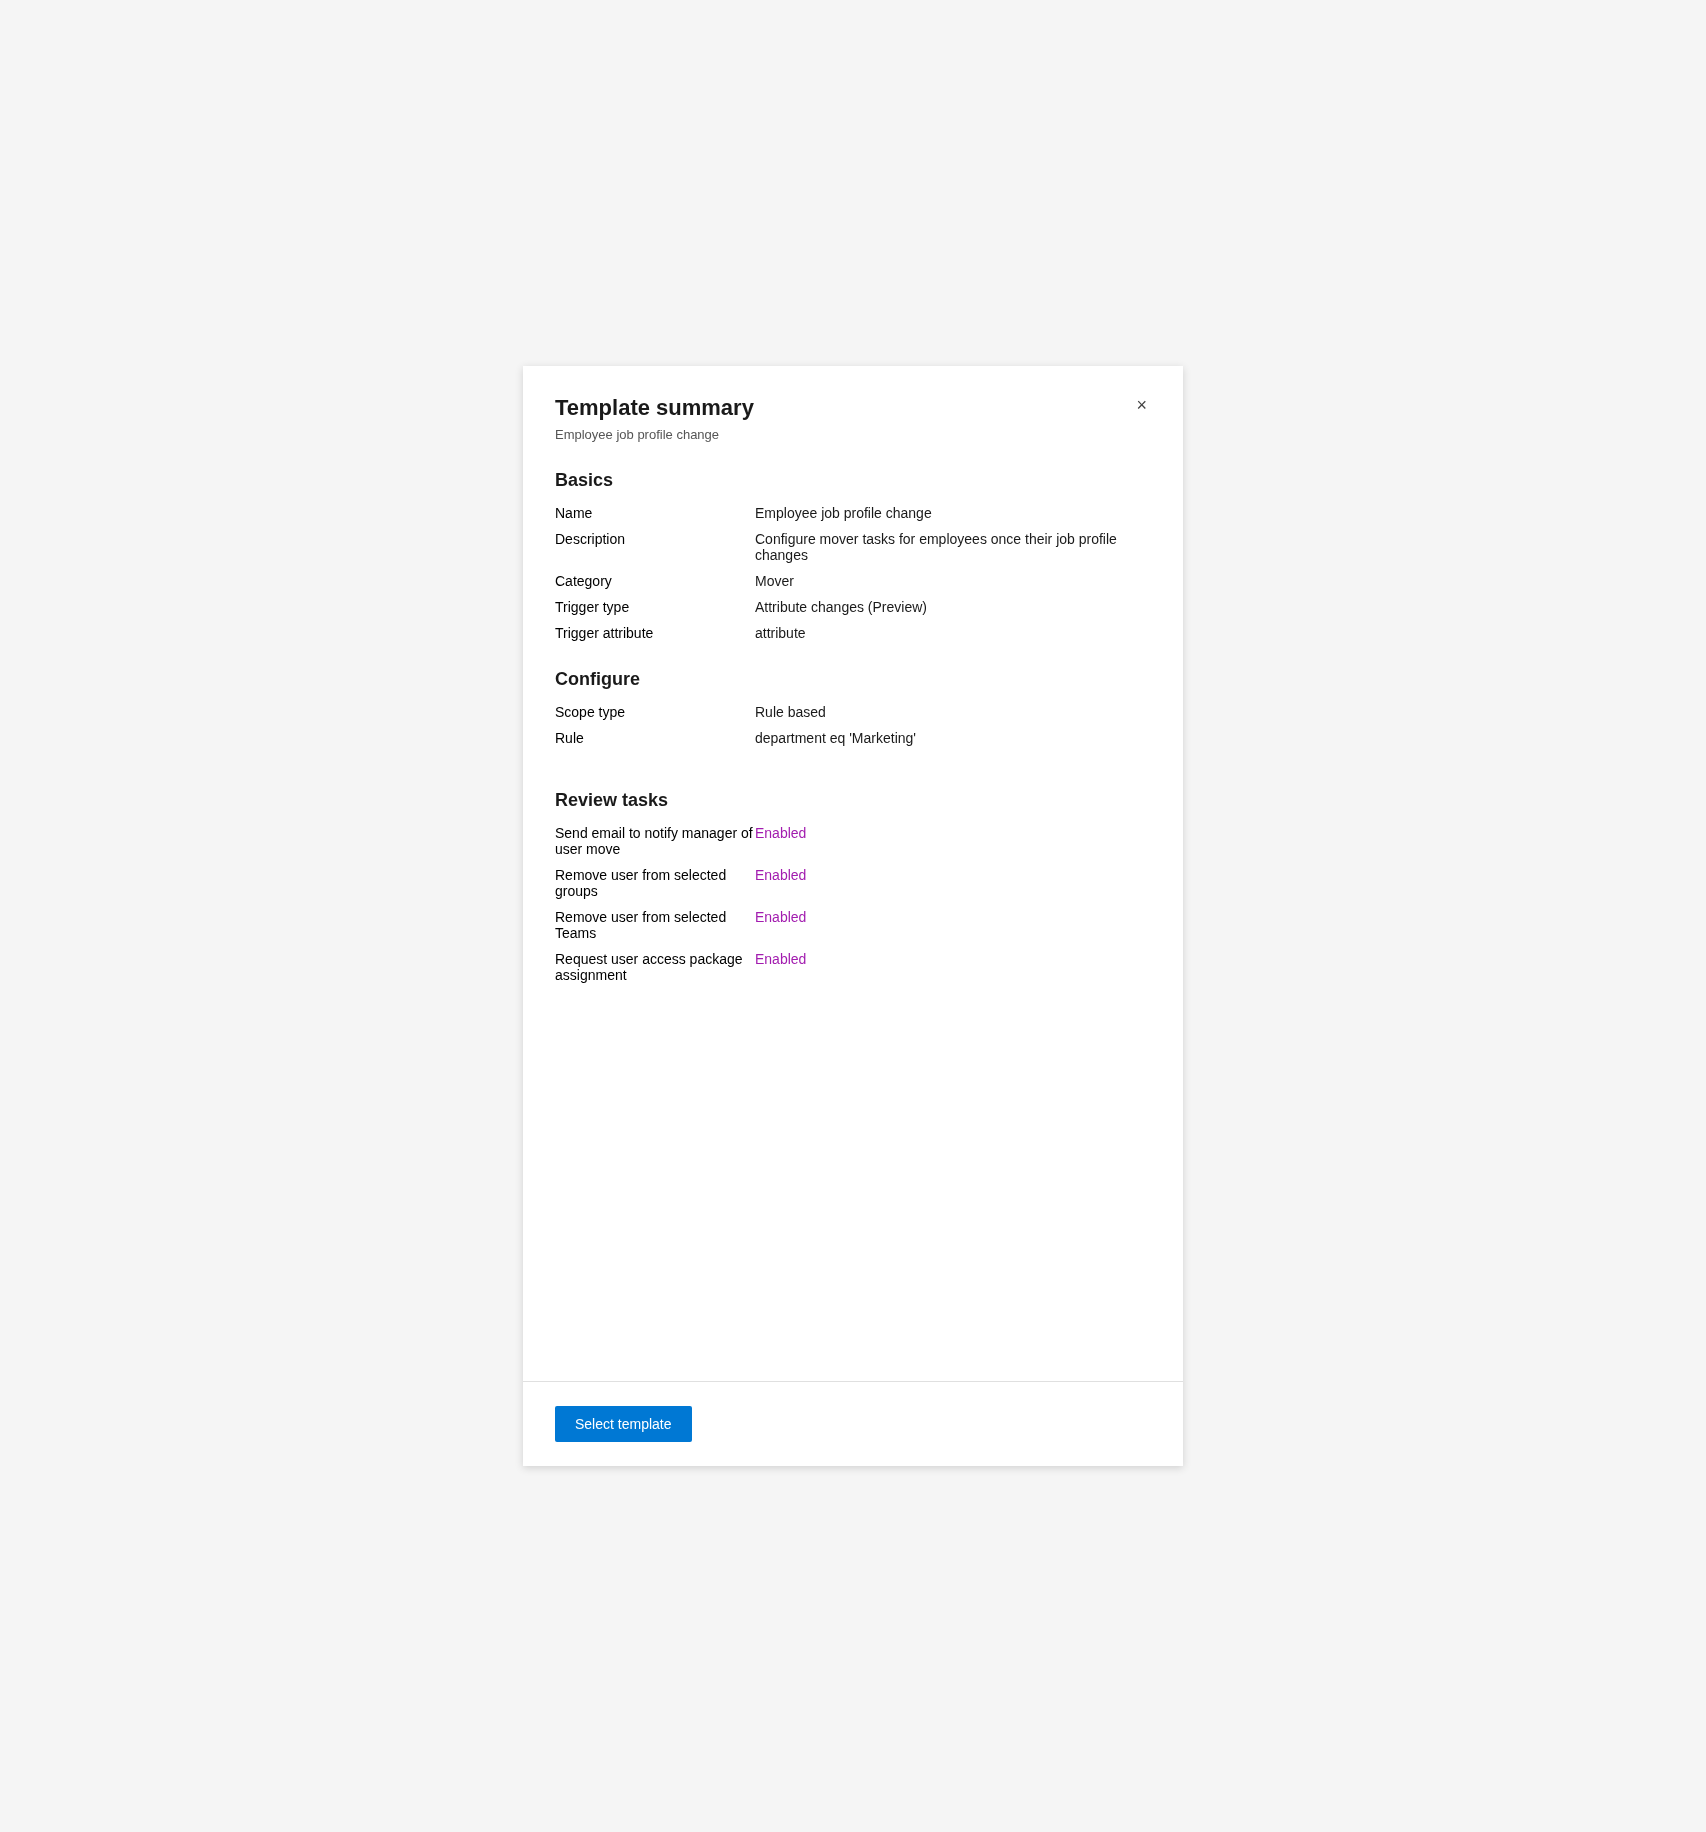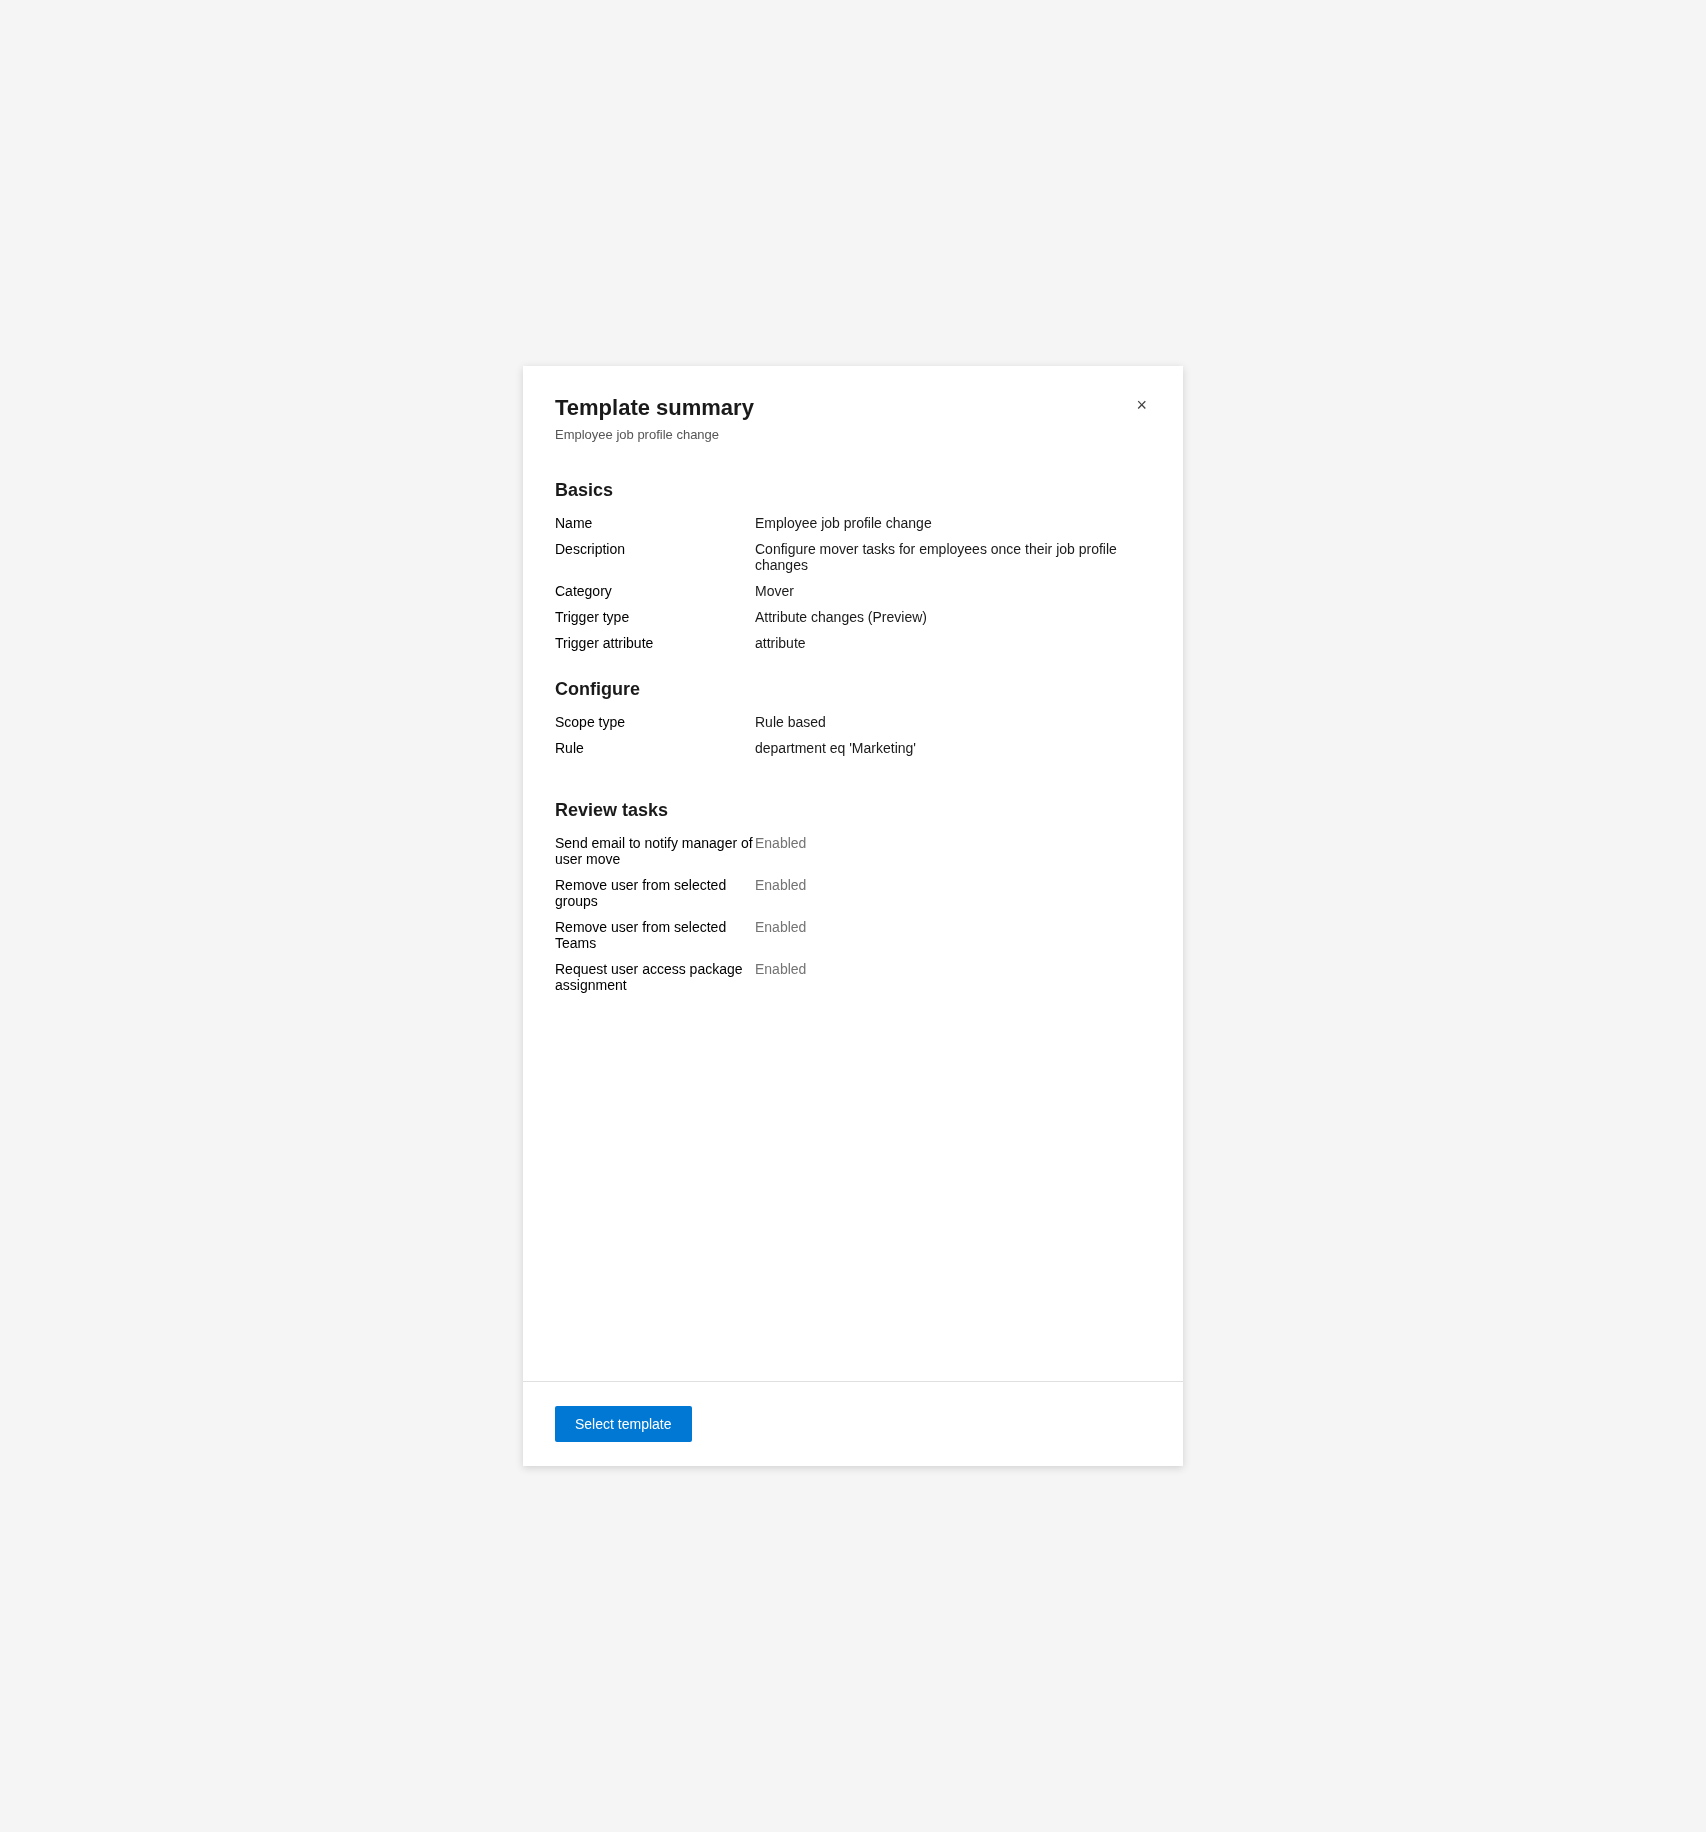--- a/index.html
+++ b/index.html
@@ -29,21 +29,21 @@
 
     .panel-content {
       padding: 28px 32px 20px 32px;
       flex: 1;
     }
 
     .panel-header {
       display: flex;
       justify-content: space-between;
       align-items: flex-start;
-      margin-bottom: 38px;
+      margin-bottom: 28px;
     }
 
     .panel-title {
       font-size: 22px;
       font-weight: 600;
       color: #1a1a1a;
       line-height: 1.3;
     }
 
     .panel-subtitle {
@@ -88,21 +88,21 @@
       min-width: 200px;
       flex-shrink: 0;
     }
 
     .detail-value {
       color: #1a1a1a;
       flex: 1;
     }
 
     .detail-value.enabled {
-      color: #737373;
+      color: #a21caf;
     }
 
     .panel-footer {
       padding: 24px 32px;
       border-top: 1px solid #e0e0e0;
     }
 
     .select-template-btn {
       background: #0078d4;
       color: #ffffff;

